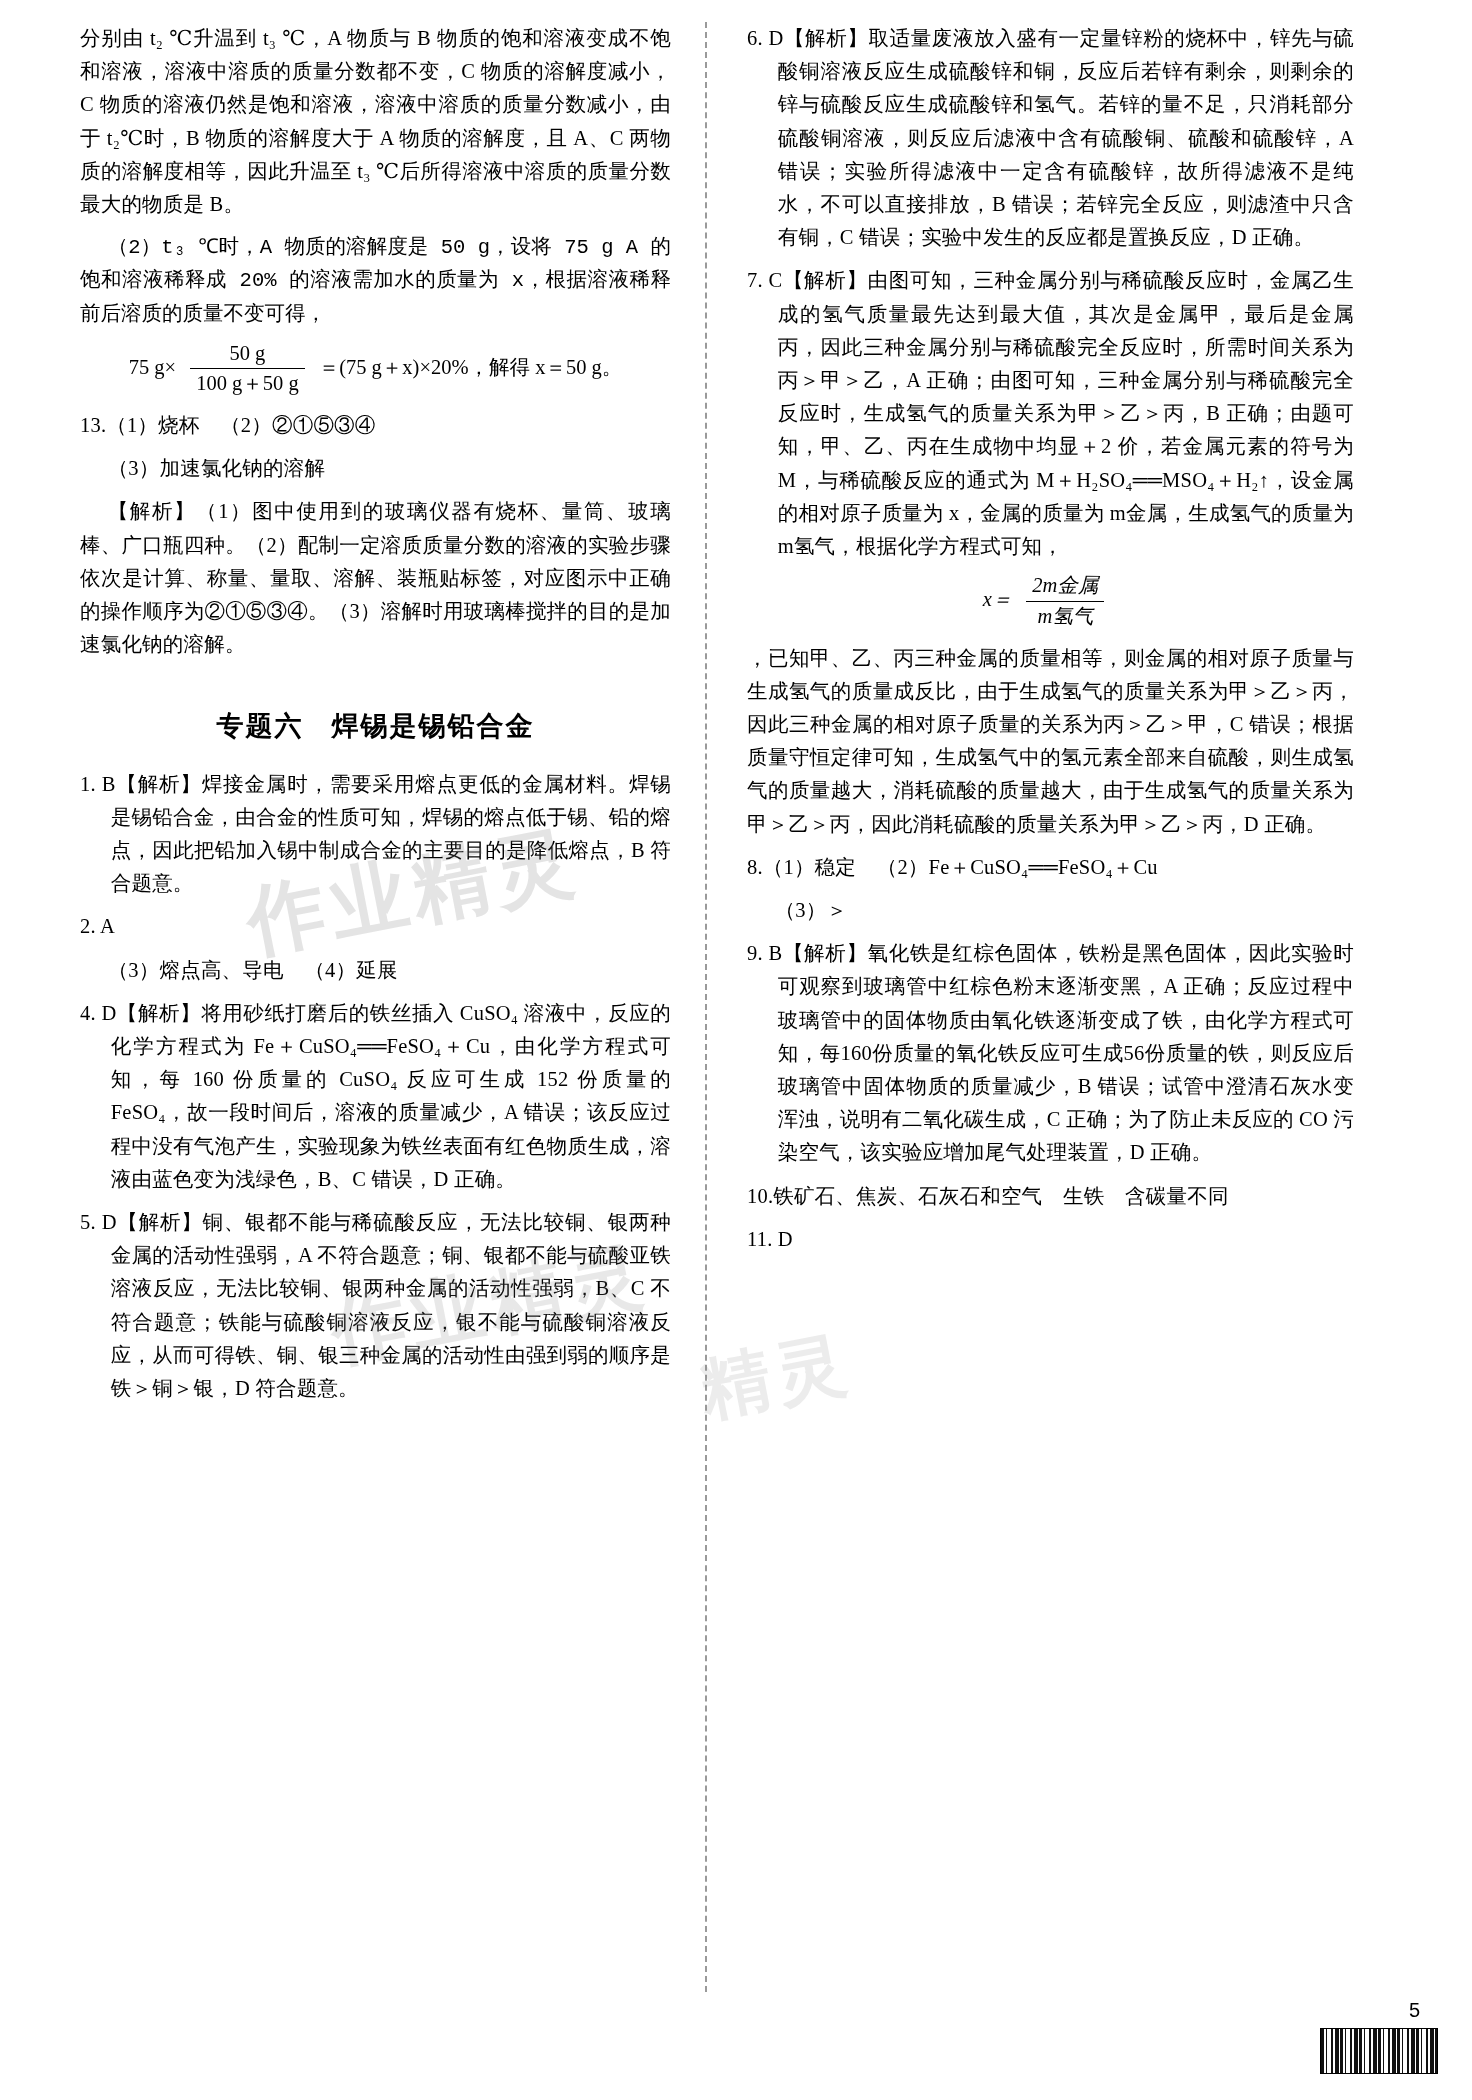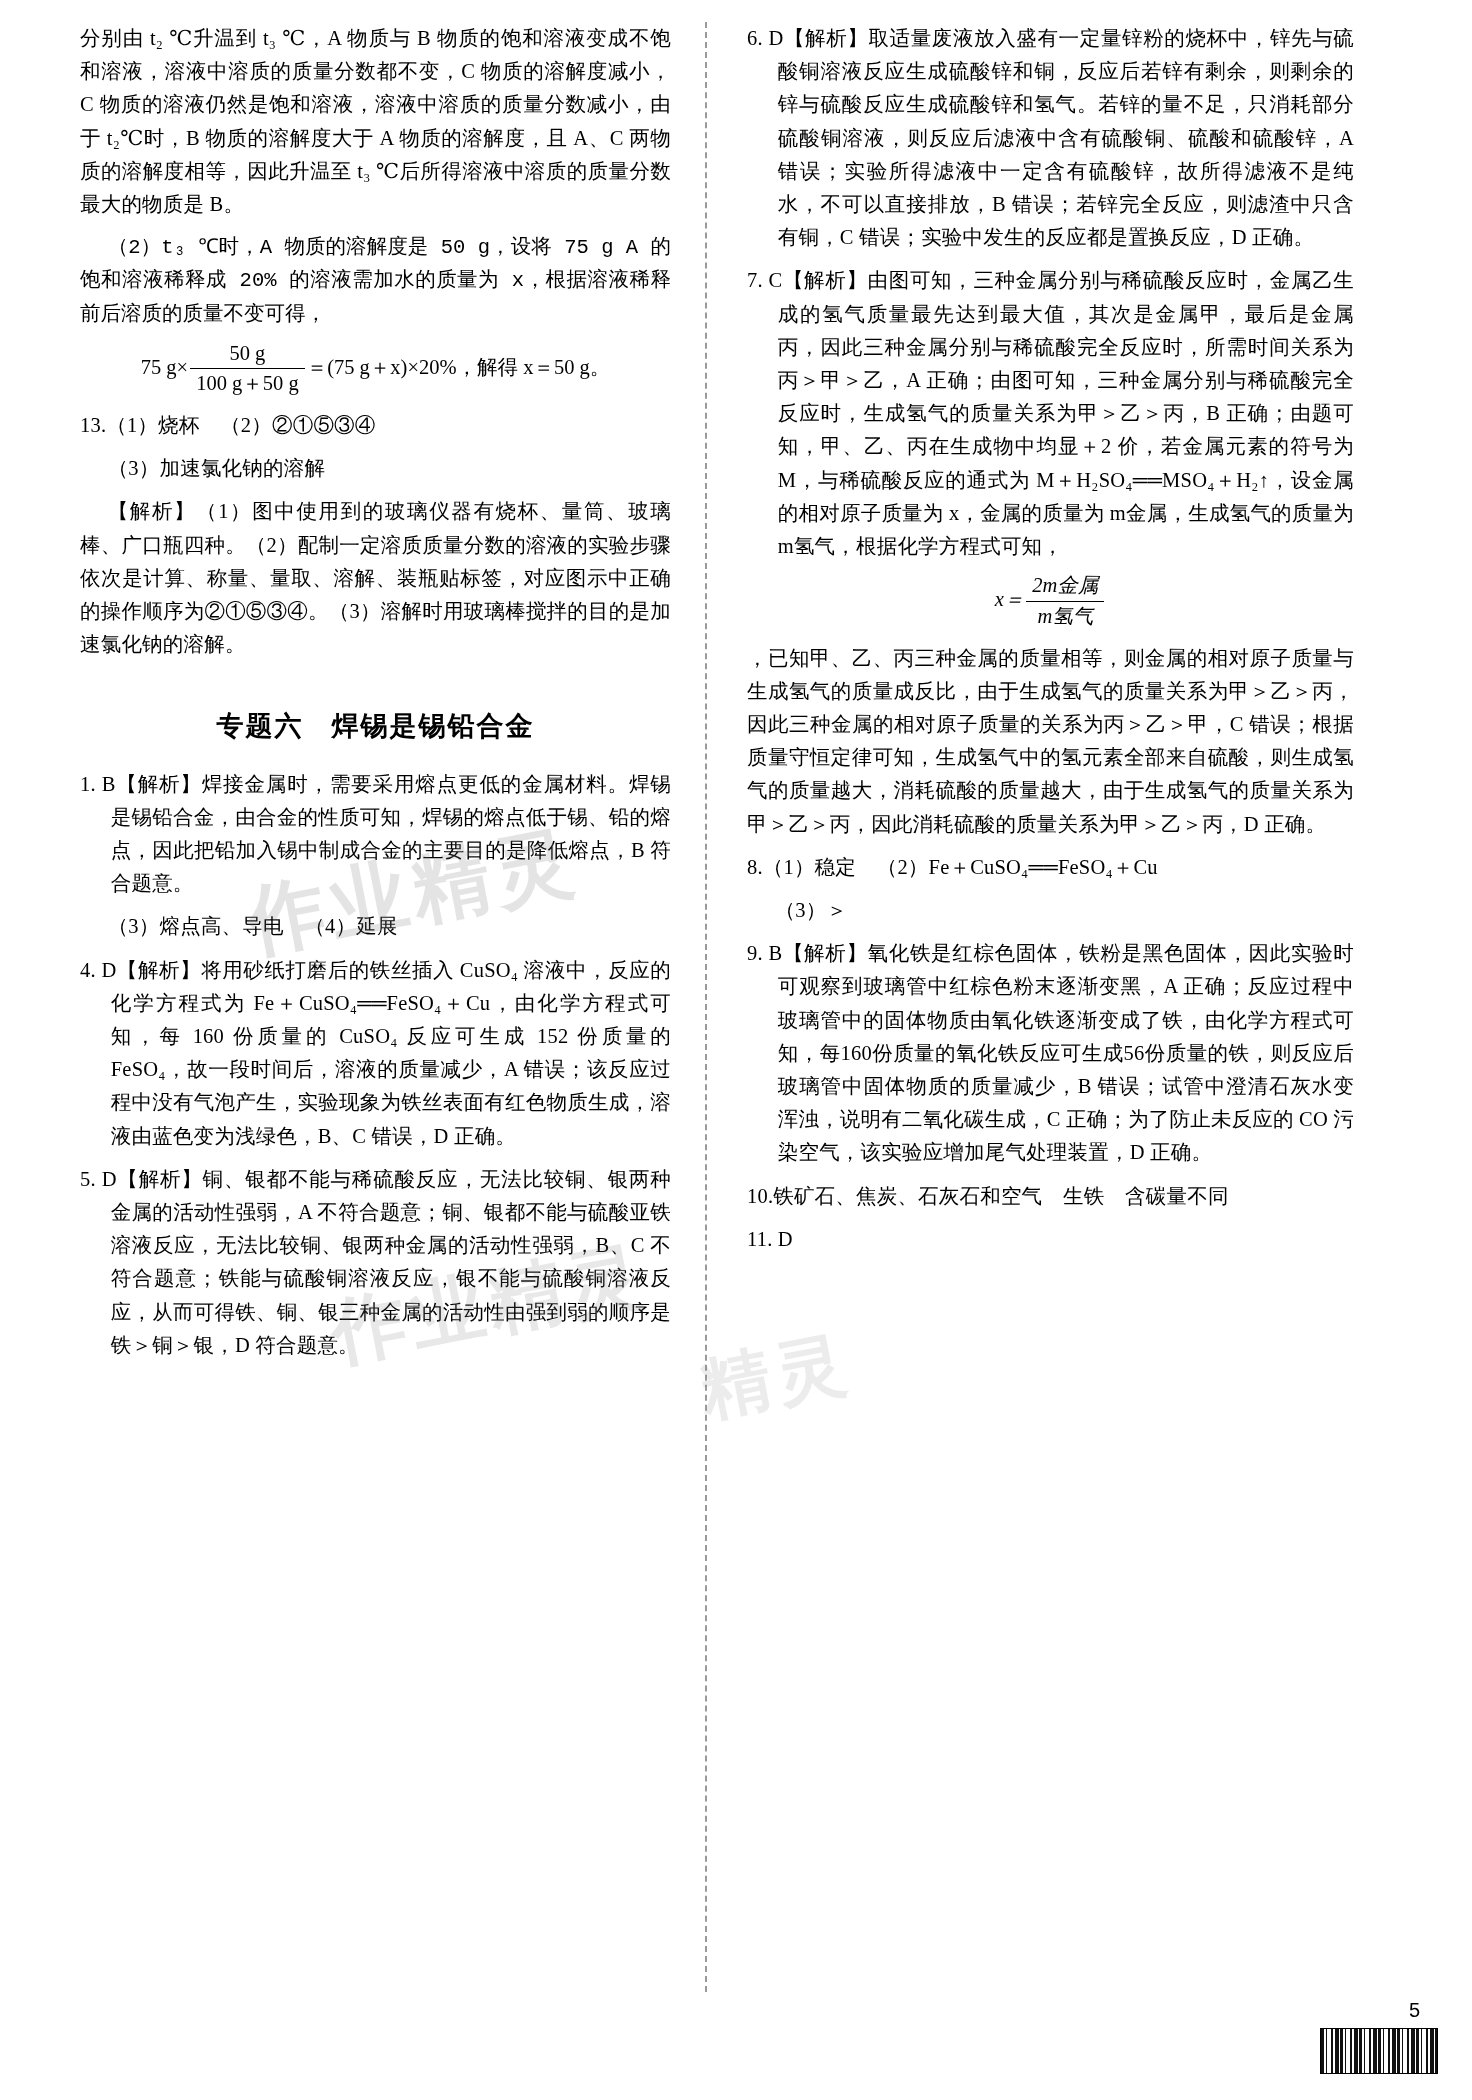--- a/index.html
+++ b/index.html
@@ -68,21 +68,21 @@
   .formula-line {
     margin: 6px 0 12px 0;
     font-size: 20.5px;
     text-align: center;
     line-height: 1.5;
   }
   .frac {
     display: inline-block;
     vertical-align: middle;
     text-align: center;
-    margin: 0 2px;
+    margin: 0 14px;
   }
   .frac .num {
     display: block;
     border-bottom: 1.4px solid #000;
     padding: 0 6px 2px 6px;
     line-height: 1.25;
   }
   .frac .den {
     display: block;
     padding: 2px 6px 0 6px;
@@ -167,20 +167,21 @@
 
       <p class="item hang">13.（1）烧杯　（2）②①⑤③④</p>
       <p class="item indent2">（3）加速氯化钠的溶解</p>
       <p class="item indent2">【解析】（1）图中使用到的玻璃仪器有烧杯、量筒、玻璃棒、广口瓶四种。（2）配制一定溶质质量分数的溶液的实验步骤依次是计算、称量、量取、溶解、装瓶贴标签，对应图示中正确的操作顺序为②①⑤③④。（3）溶解时用玻璃棒搅拌的目的是加速氯化钠的溶解。</p>
 
       <h2 class="topic">
         <span>专题六</span><span class="sp"></span><span>焊锡是锡铅合金</span>
       </h2>
 
       <p class="item hang">1. B【解析】焊接金属时，需要采用熔点更低的金属材料。焊锡是锡铅合金，由合金的性质可知，焊锡的熔点低于锡、铅的熔点，因此把铅加入锡中制成合金的主要目的是降低熔点，B 符合题意。</p>
+      <p class="item hang">2. A</p>
       <p class="item indent2">（3）熔点高、导电　（4）延展</p>
       <p class="item hang">4. D【解析】将用砂纸打磨后的铁丝插入 CuSO₄ 溶液中，反应的化学方程式为 Fe＋CuSO₄══FeSO₄＋Cu，由化学方程式可知，每 160 份质量的 CuSO₄ 反应可生成 152 份质量的 FeSO₄，故一段时间后，溶液的质量减少，A 错误；该反应过程中没有气泡产生，实验现象为铁丝表面有红色物质生成，溶液由蓝色变为浅绿色，B、C 错误，D 正确。</p>
       <p class="item hang">5. D【解析】铜、银都不能与稀硫酸反应，无法比较铜、银两种金属的活动性强弱，A 不符合题意；铜、银都不能与硫酸亚铁溶液反应，无法比较铜、银两种金属的活动性强弱，B、C 不符合题意；铁能与硫酸铜溶液反应，银不能与硫酸铜溶液反应，从而可得铁、铜、银三种金属的活动性由强到弱的顺序是铁＞铜＞银，D 符合题意。</p>
 
     </div>
 
     <div class="divider"></div>
 
     <div class="col col-right">
 

